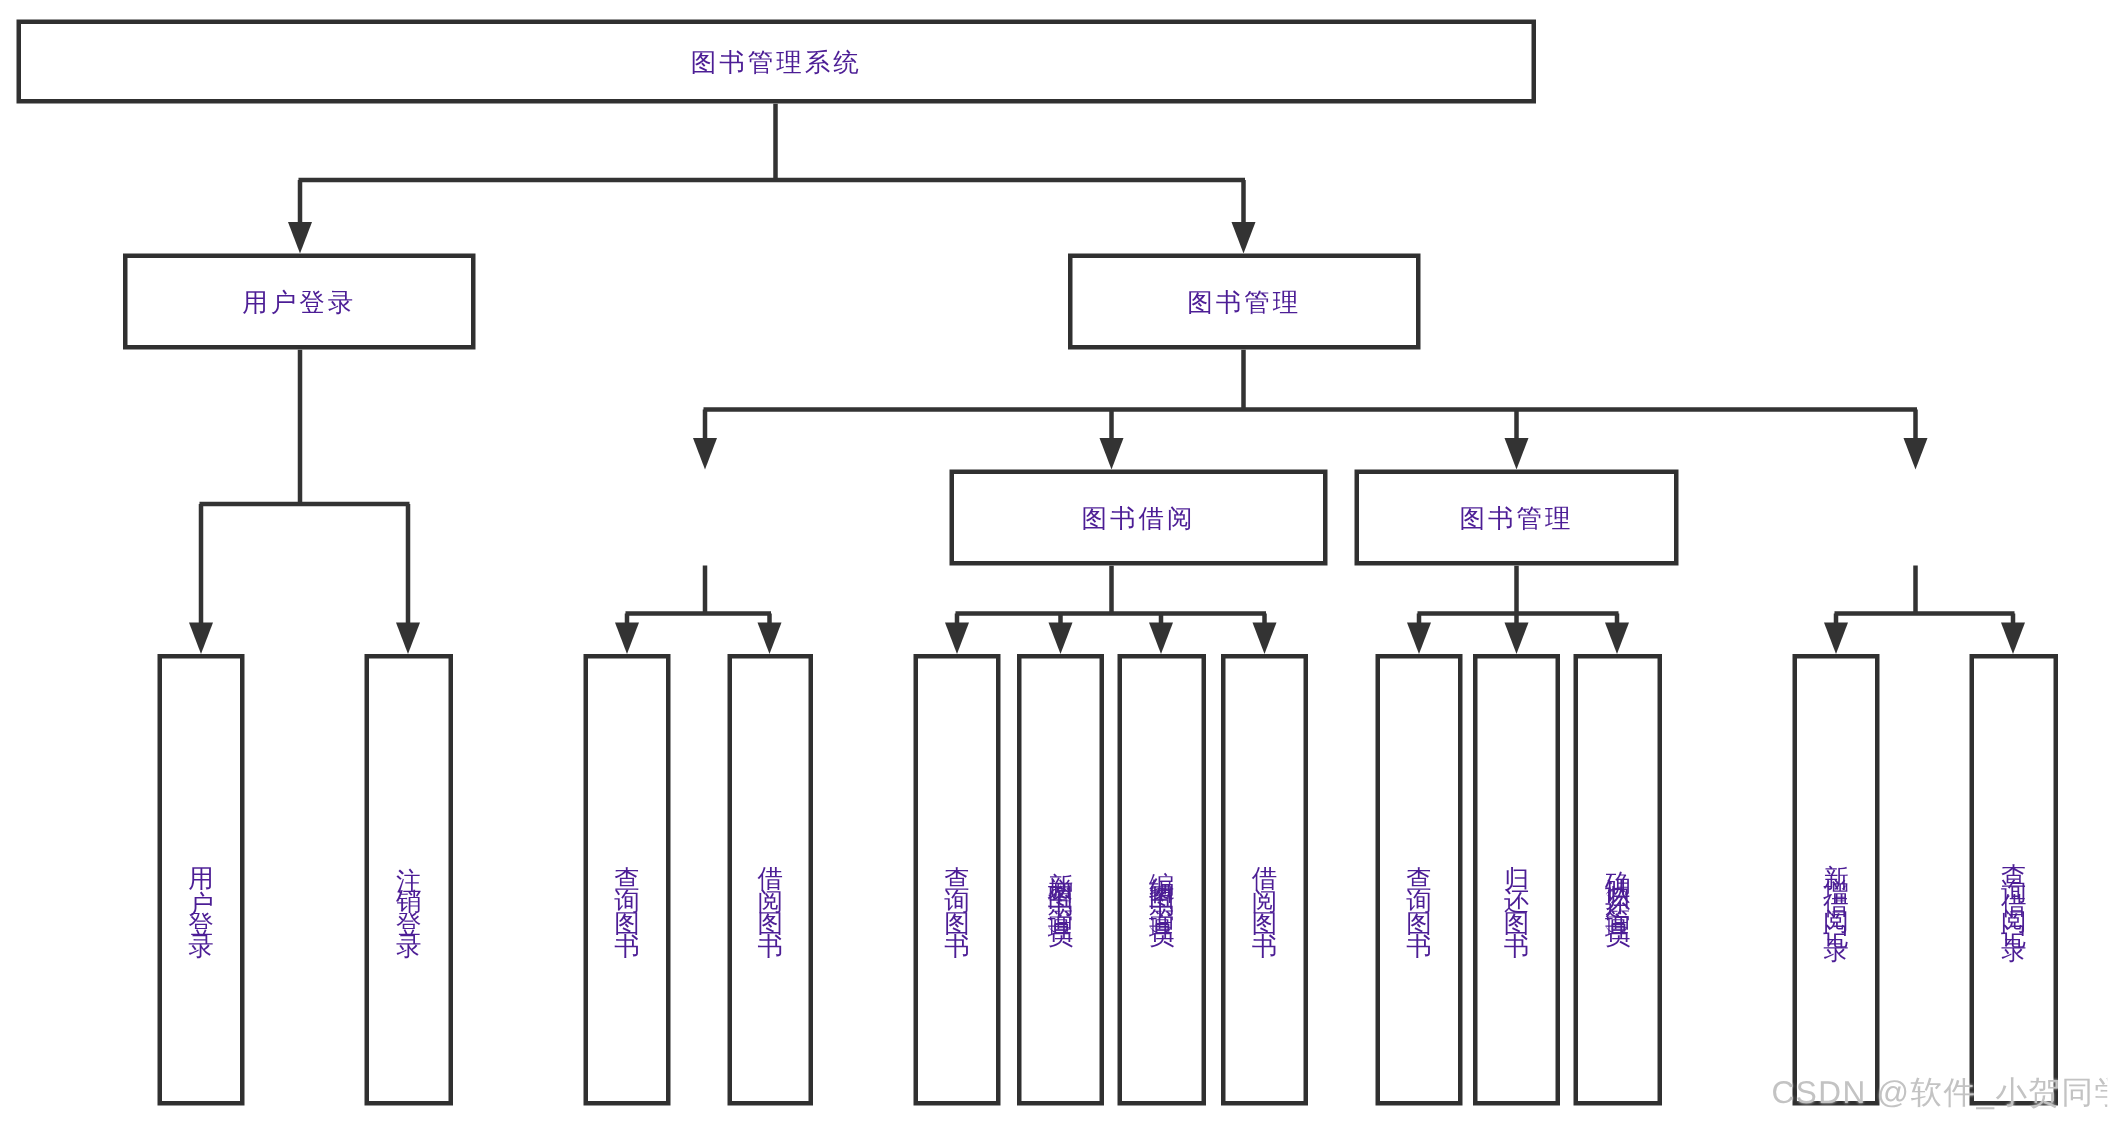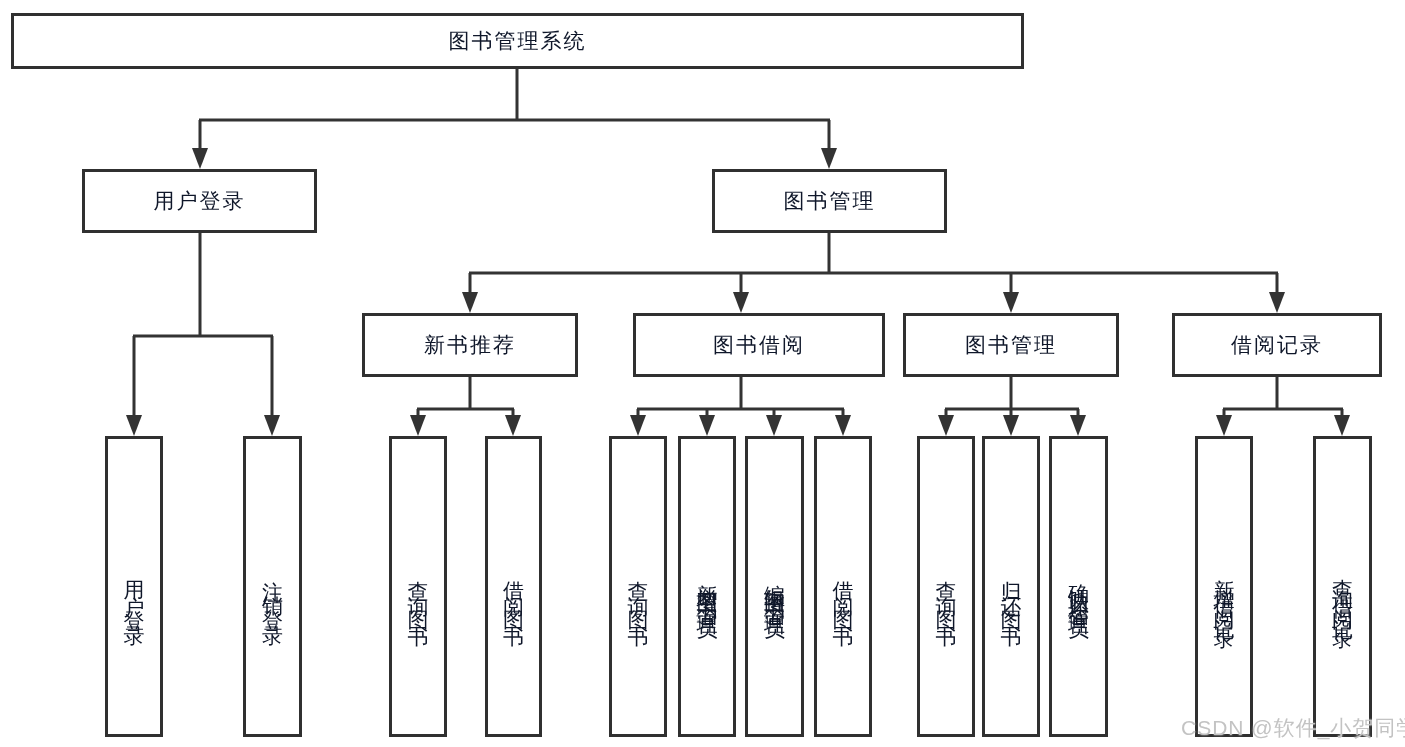--- a/index.html
+++ b/index.html
@@ -18,22 +18,22 @@
     pointer-events: none;
   }
   .node {
     position: absolute;
     box-sizing: border-box;
     background: #ffffff;
     border: 3px solid #303030;
     display: flex;
     align-items: center;
     justify-content: center;
-    font-size: 21px;
-    color: #0f172a;
+    font-size: 17px;
+    color: #4c1d95;
     letter-spacing: 2px;
     z-index: 2;
   }
   
   .vnode {
     writing-mode: vertical-rl;
     text-orientation: mixed;
   }
   .vs { letter-spacing: 15px; padding-top: 15px; }  
   .vm { letter-spacing: 10px; padding-top: 10px; }  
@@ -97,24 +97,22 @@
       <polygon points="1224,436 1216,415 1232,415"></polygon>
       <polygon points="1342,436 1334,415 1350,415"></polygon>
     </g>
   </svg>
 
   <div class="node" style="left:11px; top:13px; width:1013px; height:56px;">图书管理系统</div>
 
   <div class="node" style="left:82px; top:169px; width:235px; height:64px;">用户登录</div>
   <div class="node" style="left:712px; top:169px; width:235px; height:64px;font-family:Liberation Serif, serif;">图书管理</div>
 
-  <div class="node" style="left:362px; top:313px; width:216px; height:64px;">新书推荐</div>
   <div class="node" style="left:633px; top:313px; width:252px; height:64px;">图书借阅</div>
   <div class="node" style="left:903px; top:313px; width:216px; height:64px;">图书管理</div>
-  <div class="node" style="left:1172px; top:313px; width:210px; height:64px;">借阅记录</div>
 
   <div class="node vnode vs" style="left:105px; top:436px; width:58px; height:301px;">用户登录</div>
   <div class="node vnode vs" style="left:243px; top:436px; width:59px; height:301px;">注销登录</div>
 
   <div class="node vnode vs" style="left:389px; top:436px; width:58px; height:301px;">查询图书</div>
   <div class="node vnode vs" style="left:485px; top:436px; width:57px; height:301px;">借阅图书</div>
 
   <div class="node vnode vs" style="left:609px; top:436px; width:58px; height:301px;">查询图书</div>
   <div class="node vnode vl" style="left:678px; top:436px; width:58px; height:301px;">新增图书（管理员）</div>
   <div class="node vnode vl" style="left:745px; top:436px; width:59px; height:301px;">编辑图书（管理员）</div>

